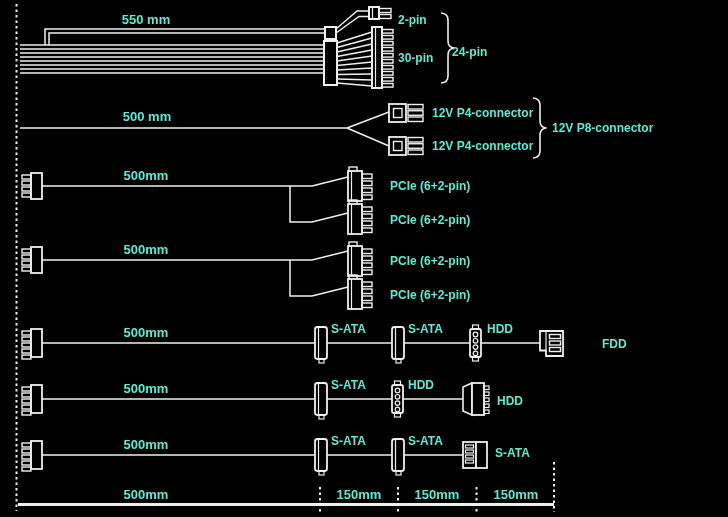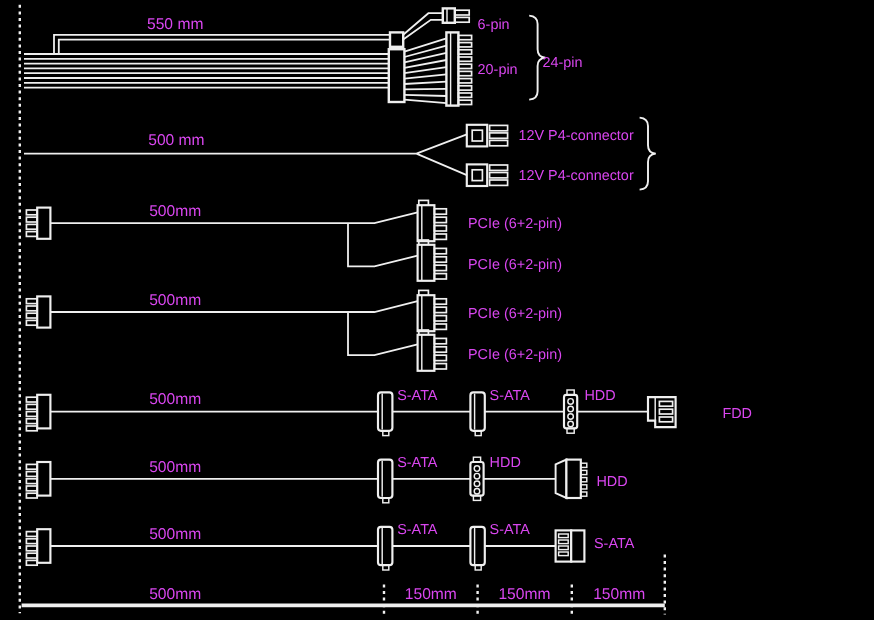--- a/index.html
+++ b/index.html
@@ -1,19 +1,19 @@
 <!DOCTYPE html>
 <html><head>
 <meta charset="utf-8">
 <style>
   html,body{margin:0;padding:0;background:#000;}
   #stage{position:relative;width:728px;height:517px;background:#000;overflow:hidden;
          font-family:"Liberation Sans",sans-serif;}
   #stage svg{position:absolute;left:0;top:0;}
-  .lbl,.len{position:absolute;color:#d946ef;font-weight:normal;white-space:nowrap;line-height:1.25;}
+  .lbl,.len{position:absolute;color:#5eead4;font-weight:bold;white-space:nowrap;line-height:1.25;}
   .lbl{font-size:12px;}
   .len{font-size:13px;}
   .ctr{transform:translateX(-50%);}
 </style>
 </head>
 <body>
 
 <div id="stage">
 
 <svg width="728" height="517" viewBox="0 0 728 517" stroke="#efefef" fill="none" stroke-width="1.5">
@@ -233,27 +233,28 @@
   <g>
     <line x1="18" y1="504.5" x2="554" y2="504.5" stroke-width="3"></line>
     <line x1="320" y1="487" x2="320" y2="512" stroke-width="2" stroke-dasharray="2.5 3"></line>
     <line x1="398" y1="487" x2="398" y2="512" stroke-width="2" stroke-dasharray="2.5 3"></line>
     <line x1="476.5" y1="487" x2="476.5" y2="512" stroke-width="2" stroke-dasharray="2.5 3"></line>
     <line x1="554" y1="462" x2="554" y2="512" stroke-width="2" stroke-dasharray="2.5 3"></line>
   </g>
 </svg>
 
   <span class="len ctr" style="left:146px;top:12px">550 mm</span>
-  <span class="lbl" style="left:398px;top:13px">6-pin</span>
-  <span class="lbl" style="left:398px;top:51px">20-pin</span>
+  <span class="lbl" style="left:398px;top:13px">2-pin</span>
+  <span class="lbl" style="left:398px;top:51px">30-pin</span>
   <span class="lbl" style="left:452px;top:45px">24-pin</span>
 
   <span class="len ctr" style="left:147px;top:109px">500 mm</span>
   <span class="lbl" style="left:432px;top:106px">12V P4-connector</span>
   <span class="lbl" style="left:432px;top:139px">12V P4-connector</span>
+  <span class="lbl" style="left:552px;top:121px">12V P8-connector</span>
 
   <span class="len ctr" style="left:146px;top:168px">500mm</span>
   <span class="lbl" style="left:390px;top:179px">PCIe (6+2-pin)</span>
   <span class="lbl" style="left:390px;top:213px">PCIe (6+2-pin)</span>
 
   <span class="len ctr" style="left:146px;top:242px">500mm</span>
   <span class="lbl" style="left:390px;top:254px">PCIe (6+2-pin)</span>
   <span class="lbl" style="left:390px;top:288px">PCIe (6+2-pin)</span>
 
   <span class="len ctr" style="left:146px;top:325px">500mm</span>

